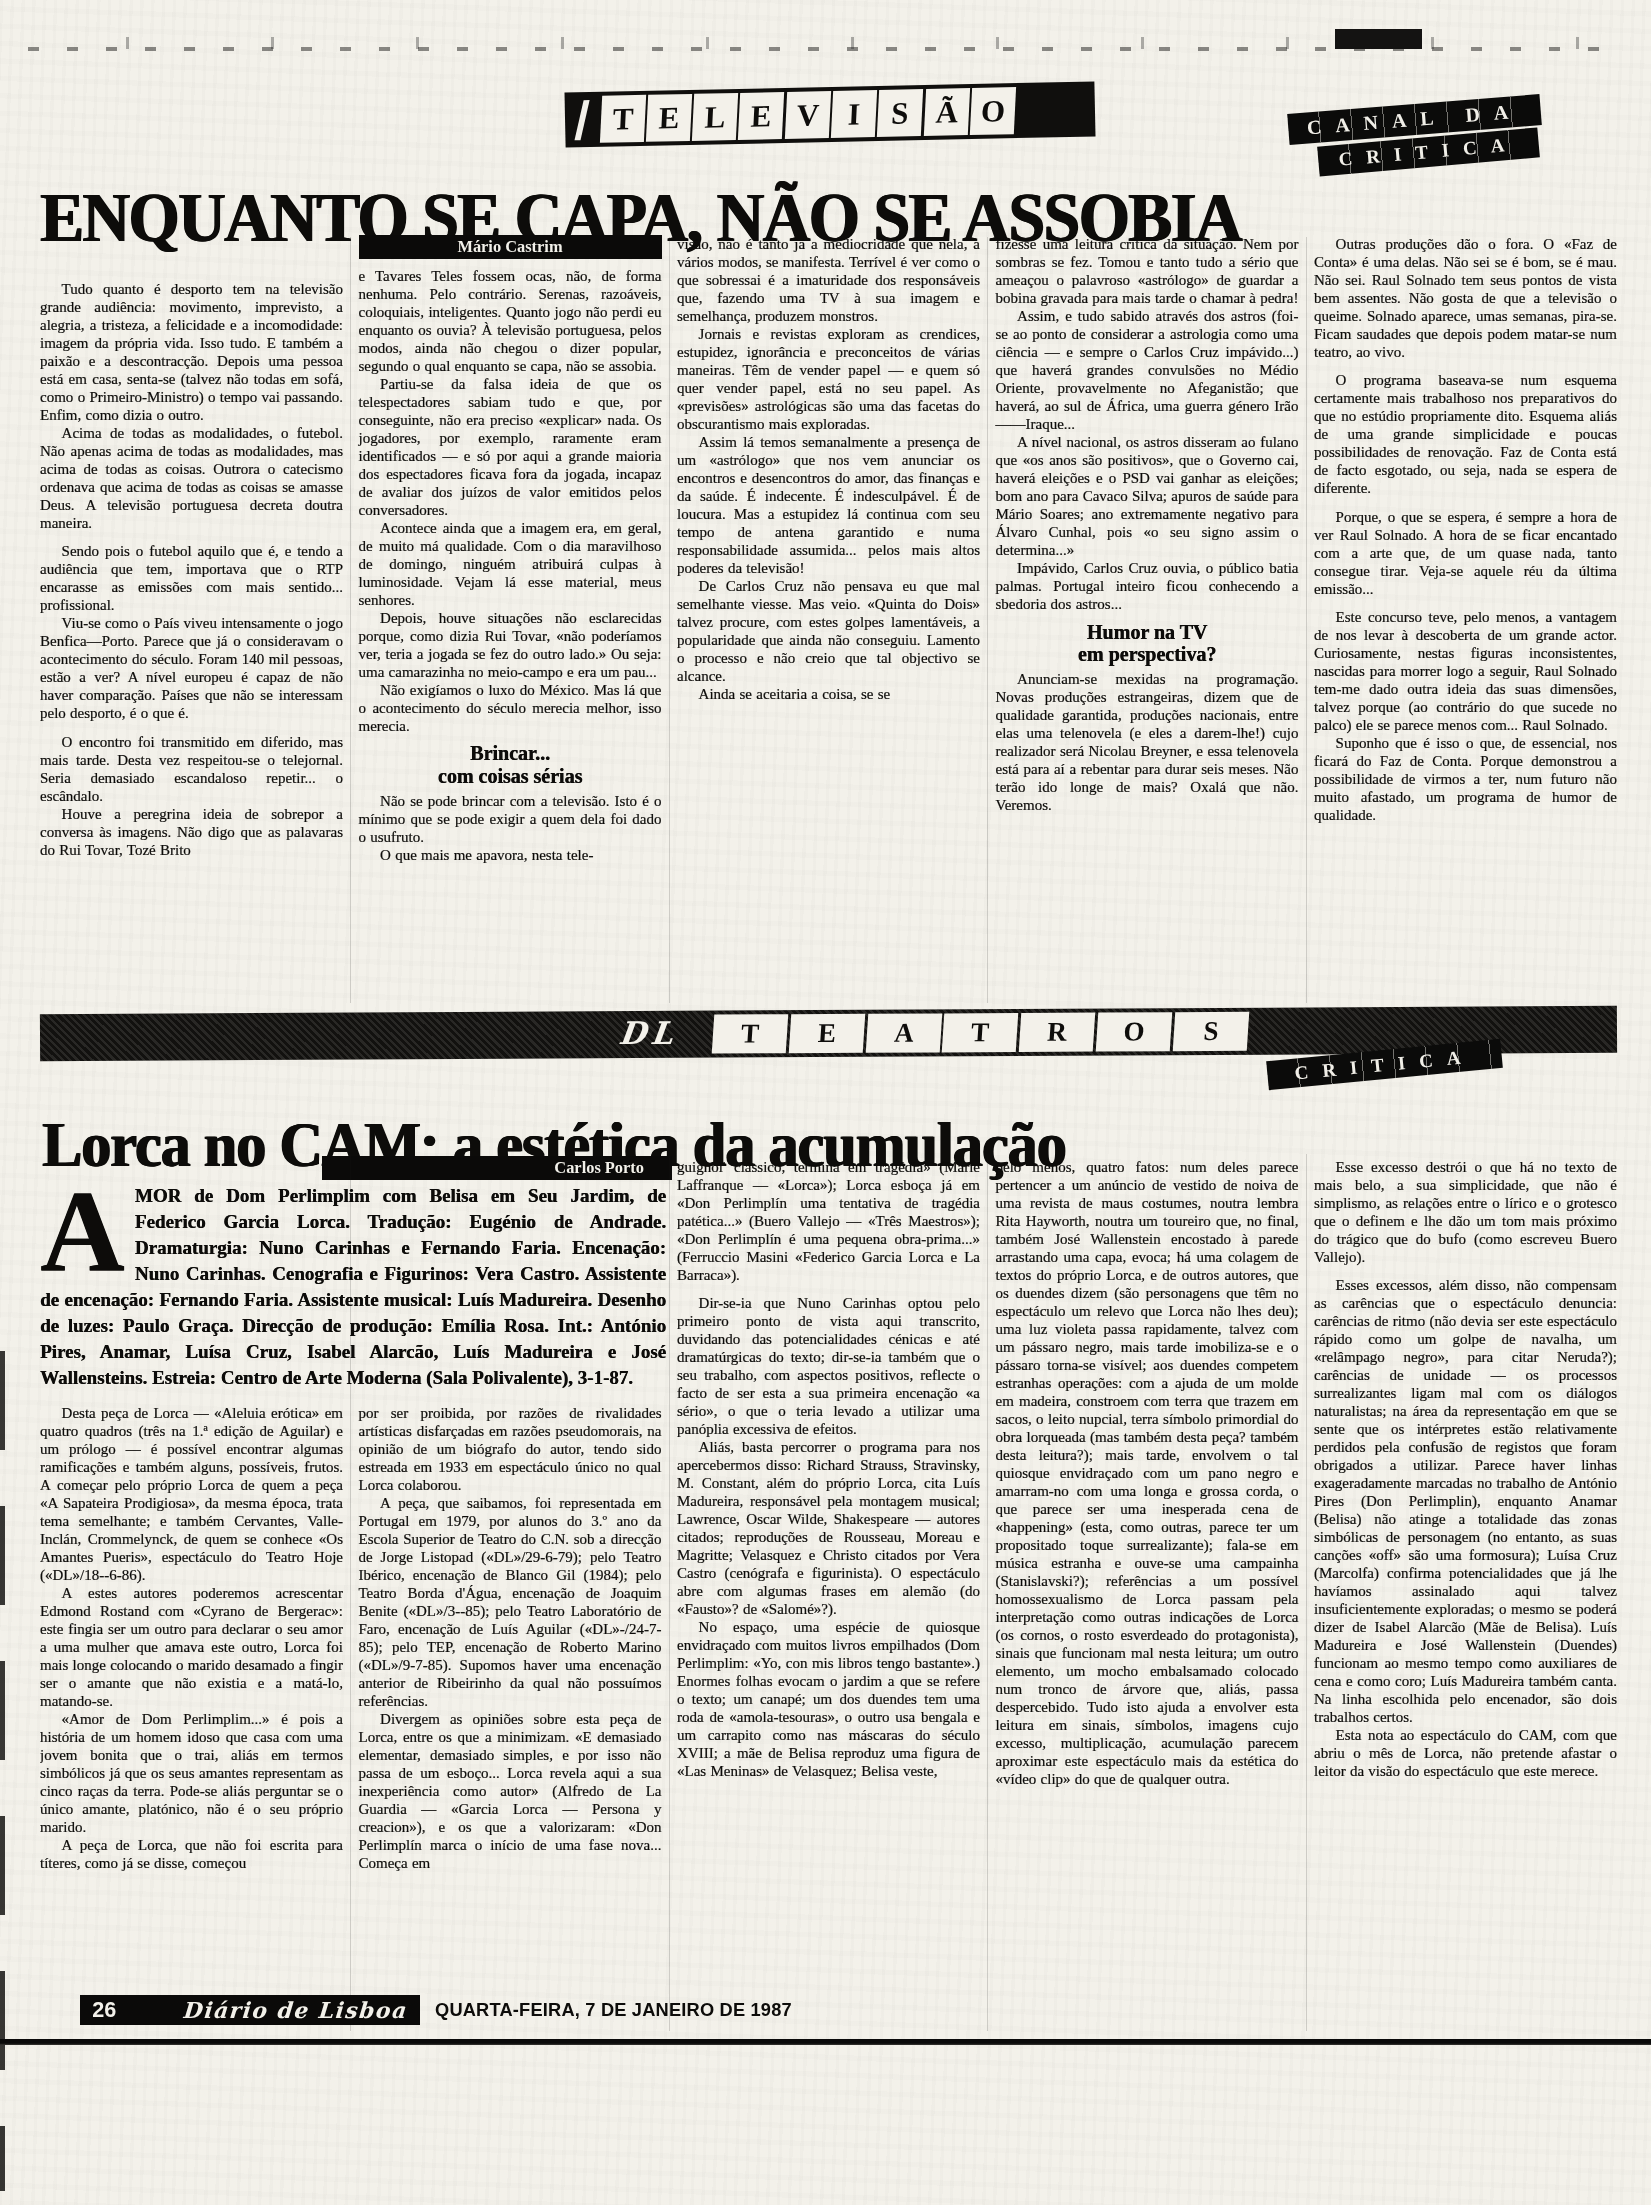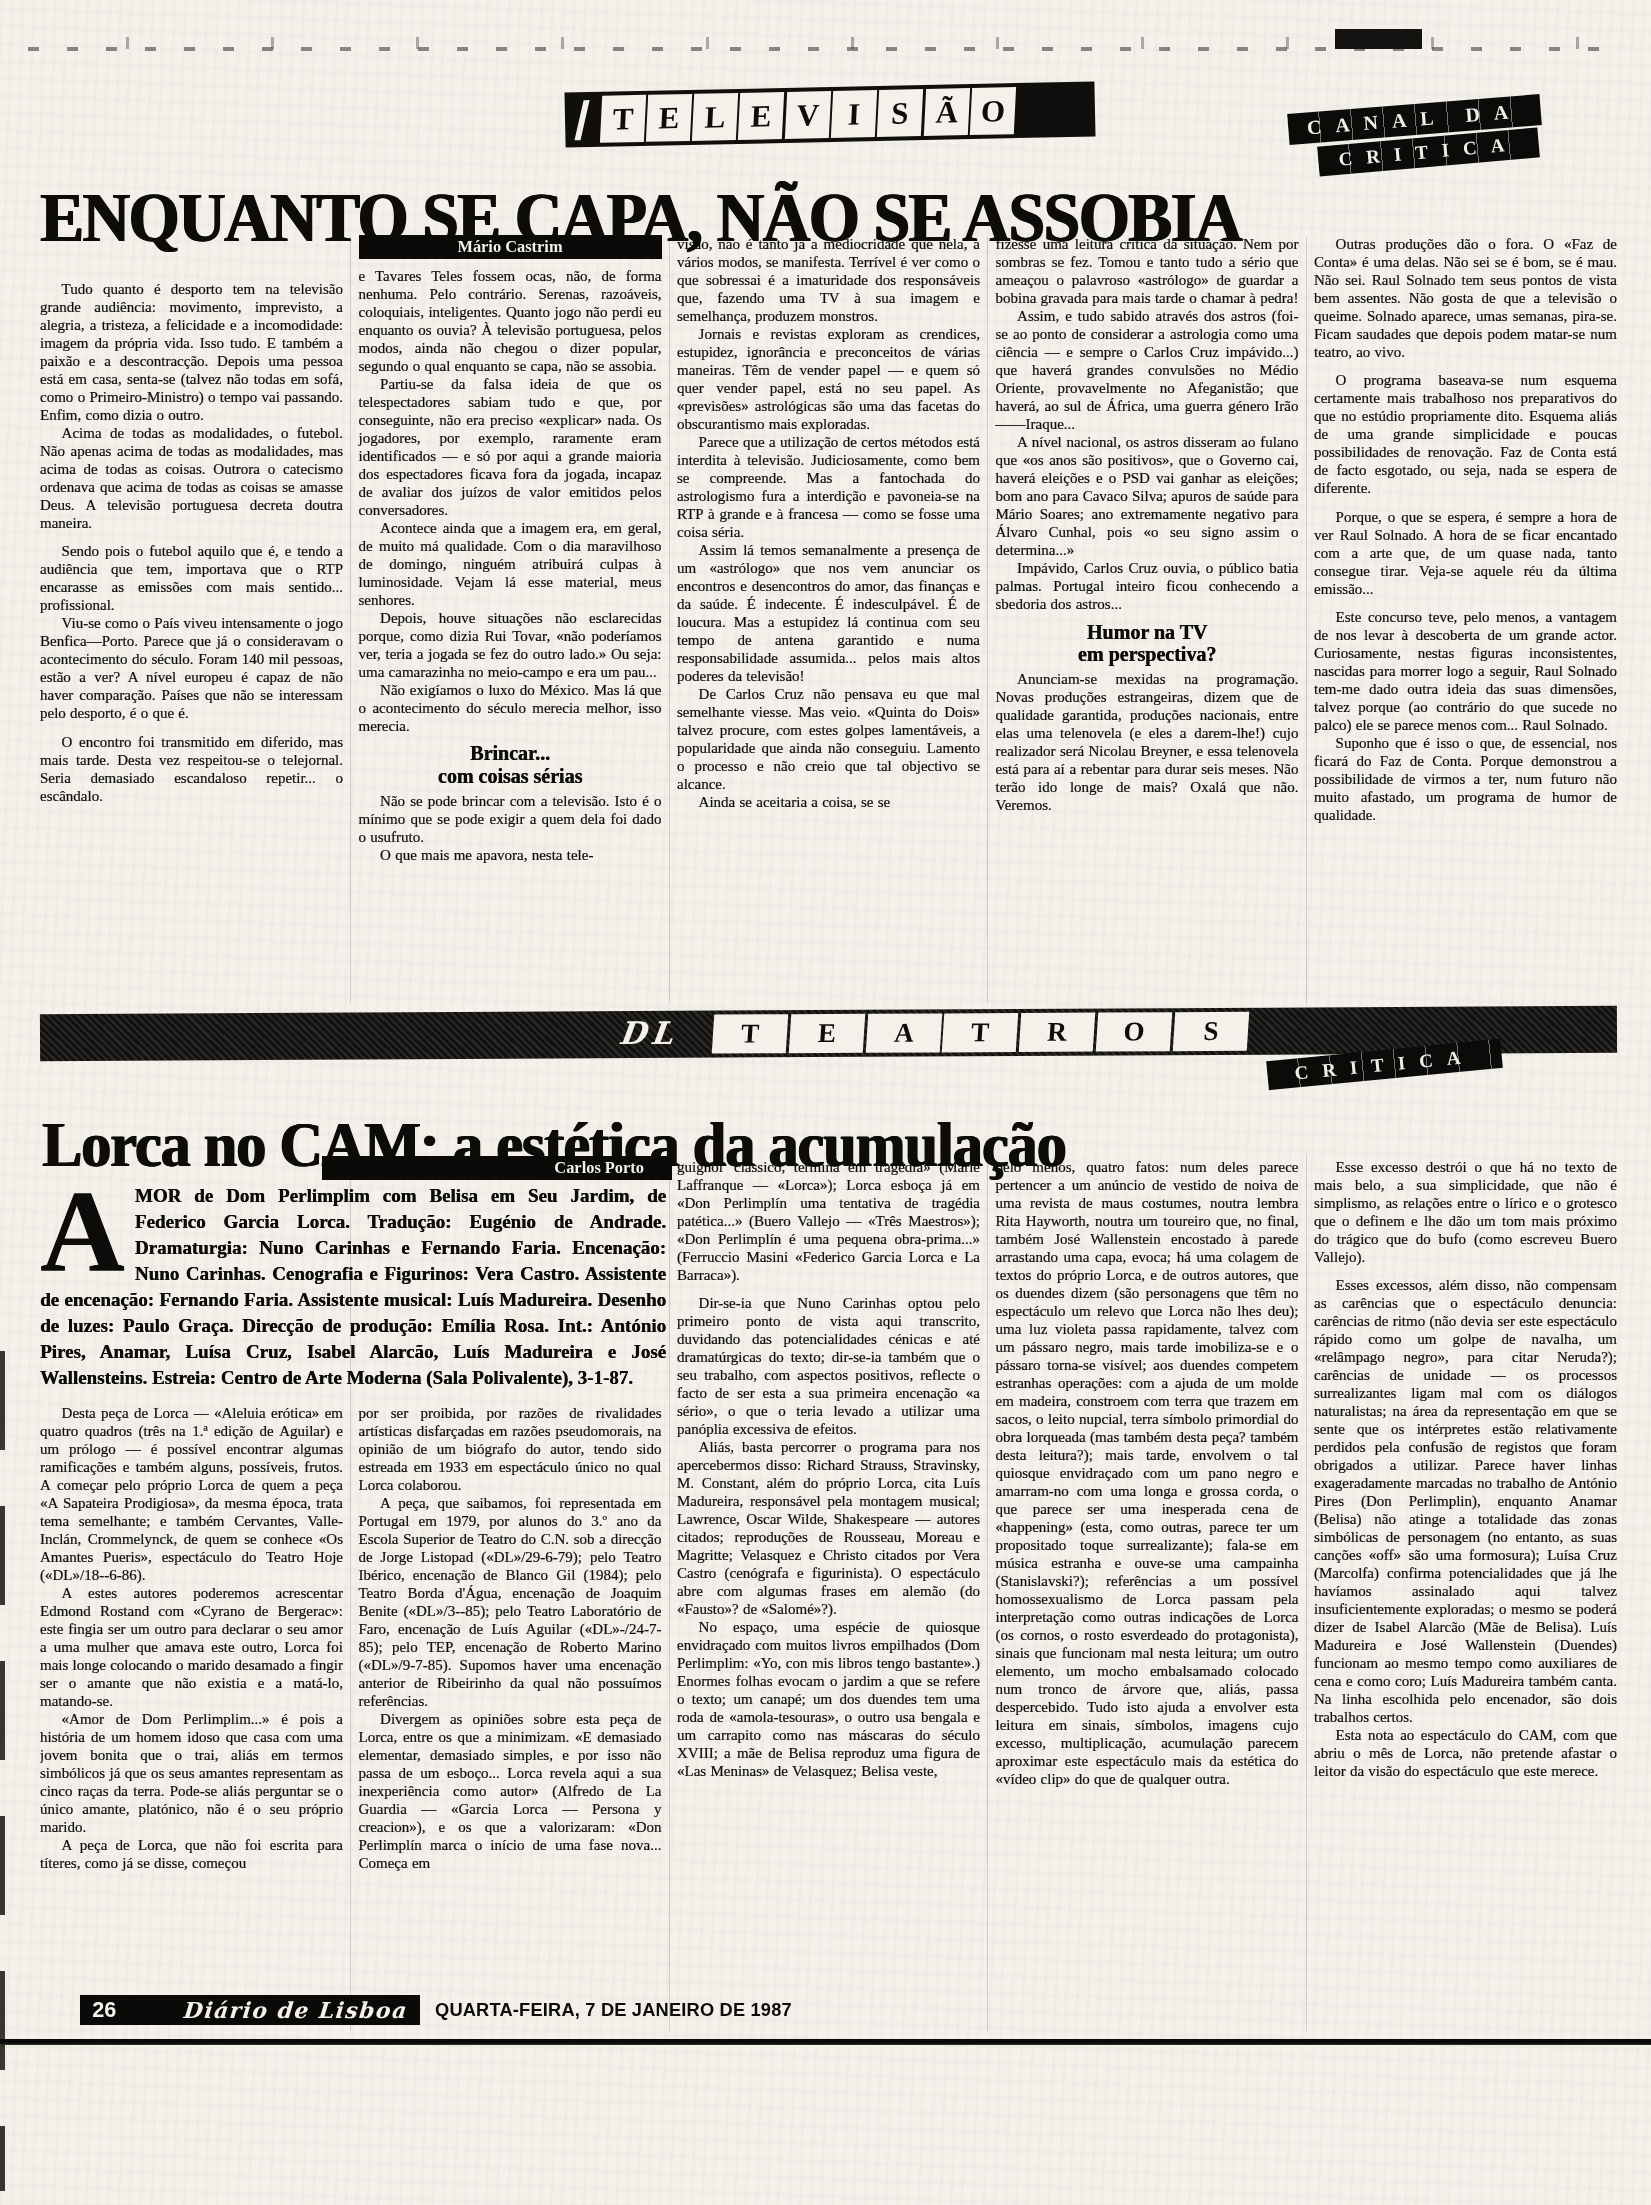--- a/index.html
+++ b/index.html
@@ -115,39 +115,39 @@
 
   <h1 class="headline hl-tv">ENQUANTO SE CAPA, NÃO SE ASSOBIA</h1>
 
   <div class="cols cols-tv">
     <div class="col pt1">
         <p class="para">Tudo quanto é desporto tem na televisão grande audiência: movimento, imprevisto, a alegria, a tristeza, a felicidade e a incomodidade: imagem da própria vida. Isso tudo. E também a paixão e a descontracção. Depois uma pessoa está em casa, senta-se (talvez não todas em sofá, como o Primeiro-Ministro) o tempo vai passando. Enfim, como dizia o outro.</p>
         <p class="para">Acima de todas as modalidades, o futebol. Não apenas acima de todas as modalidades, mas acima de todas as coisas. Outrora o catecismo ordenava que acima de todas as coisas se amasse Deus. A televisão portuguesa decreta doutra maneira.</p>
         <p class="para gap">Sendo pois o futebol aquilo que é, e tendo a audiência que tem, importava que o RTP encarasse as emissões com mais sentido... profissional.</p>
         <p class="para">Viu-se como o País viveu intensamente o jogo Benfica—Porto. Parece que já o consideravam o acontecimento do século. Foram 140 mil pessoas, estão a ver? A nível europeu é capaz de não haver comparação. Países que não se interessam pelo desporto, é o que é.</p>
         <p class="para gap">O encontro foi transmitido em diferido, mas mais tarde. Desta vez respeitou-se o telejornal. Seria demasiado escandaloso repetir... o escândalo.</p>
+        <p class="para">Houve a peregrina ideia de sobrepor a conversa às imagens. Não digo que as palavaras do Rui Tovar, Tozé Brito</p>
       </div>
     <div class="col">
       <div class="byline-box byline-tv">Mário Castrim</div>
       <div>
           <p class="para noindent">e Tavares Teles fossem ocas, não, de forma nenhuma. Pelo contrário. Serenas, razoáveis, coloquiais, inteligentes. Quanto jogo não perdi eu enquanto os ouvia? À televisão portuguesa, pelos modos, ainda não chegou o dizer popular, segundo o qual enquanto se capa, não se assobia.</p>
           <p class="para">Partiu-se da falsa ideia de que os telespectadores sabiam tudo e que, por conseguinte, não era preciso «explicar» nada. Os jogadores, por exemplo, raramente eram identificados — e só por aqui a grande maioria dos espectadores ficava fora da jogada, incapaz de avaliar dos juízos de valor emitidos pelos conversadores.</p>
           <p class="para">Acontece ainda que a imagem era, em geral, de muito má qualidade. Com o dia maravilhoso de domingo, ninguém atribuirá culpas à luminosidade. Vejam lá esse material, meus senhores.</p>
           <p class="para">Depois, houve situações não esclarecidas porque, como dizia Rui Tovar, «não poderíamos ver, teria a jogada se fez do outro lado.» Ou seja: uma camarazinha no meio-campo e era um pau...</p>
           <p class="para">Não exigíamos o luxo do México. Mas lá que o acontecimento do século merecia melhor, isso merecia.</p>
           <h3 class="subhead">Brincar...
 com coisas sérias</h3>
           <p class="para">Não se pode brincar com a televisão. Isto é o mínimo que se pode exigir a quem dela foi dado o usufruto.</p>
           <p class="para">O que mais me apavora, nesta tele-</p>
         </div>
     </div>
     <div class="col">
         <p class="para noindent">visão, não é tanto já a mediocridade que nela, a vários modos, se manifesta. Terrível é ver como o que sobressai é a imaturidade dos responsáveis que, fazendo uma TV à sua imagem e semelhança, produzem monstros.</p>
         <p class="para">Jornais e revistas exploram as crendices, estupidez, ignorância e preconceitos de várias maneiras. Têm de vender papel — e quem só quer vender papel, está no seu papel. As «previsões» astrológicas são uma das facetas do obscurantismo mais exploradas.</p>
-        <p class="para">Parece que a utilização de certos métodos está interdita à televisão. Judiciosamente, como bem se compreende. Mas a fantochada do astrologismo fura a interdição e pavoneia-se na RTP à grande e à francesa — como se fosse uma coisa séria.</p>
         <p class="para">Assim lá temos semanalmente a presença de um «astrólogo» que nos vem anunciar os encontros e desencontros do amor, das finanças e da saúde. É indecente. É indesculpável. É de loucura. Mas a estupidez lá continua com seu tempo de antena garantido e numa responsabilidade assumida... pelos mais altos poderes da televisão!</p>
         <p class="para">De Carlos Cruz não pensava eu que mal semelhante viesse. Mas veio. «Quinta do Dois» talvez procure, com estes golpes lamentáveis, a popularidade que ainda não conseguiu. Lamento o processo e não creio que tal objectivo se alcance.</p>
         <p class="para">Ainda se aceitaria a coisa, se se</p>
       </div>
     <div class="col">
         <p class="para noindent">fizesse uma leitura crítica da situação. Nem por sombras se fez. Tomou e tanto tudo a sério que ameaçou o palavroso «astrólogo» de guardar a bobina gravada para mais tarde o chamar à pedra!</p>
         <p class="para">Assim, e tudo sabido através dos astros (foi-se ao ponto de considerar a astrologia como uma ciência — e sempre o Carlos Cruz impávido...) que haverá grandes convulsões no Médio Oriente, provavelmente no Afeganistão; que haverá, ao sul de África, uma guerra género Irão——Iraque...</p>
         <p class="para">A nível nacional, os astros disseram ao fulano que «os anos são positivos», que o Governo cai, haverá eleições e o PSD vai ganhar as eleições; bom ano para Cavaco Silva; apuros de saúde para Mário Soares; ano extremamente negativo para Álvaro Cunhal, pois «o seu signo assim o determina...»</p>
         <p class="para">Impávido, Carlos Cruz ouvia, o público batia palmas. Portugal inteiro ficou conhecendo a sbedoria dos astros...</p>
         <h3 class="subhead">Humor na TV

